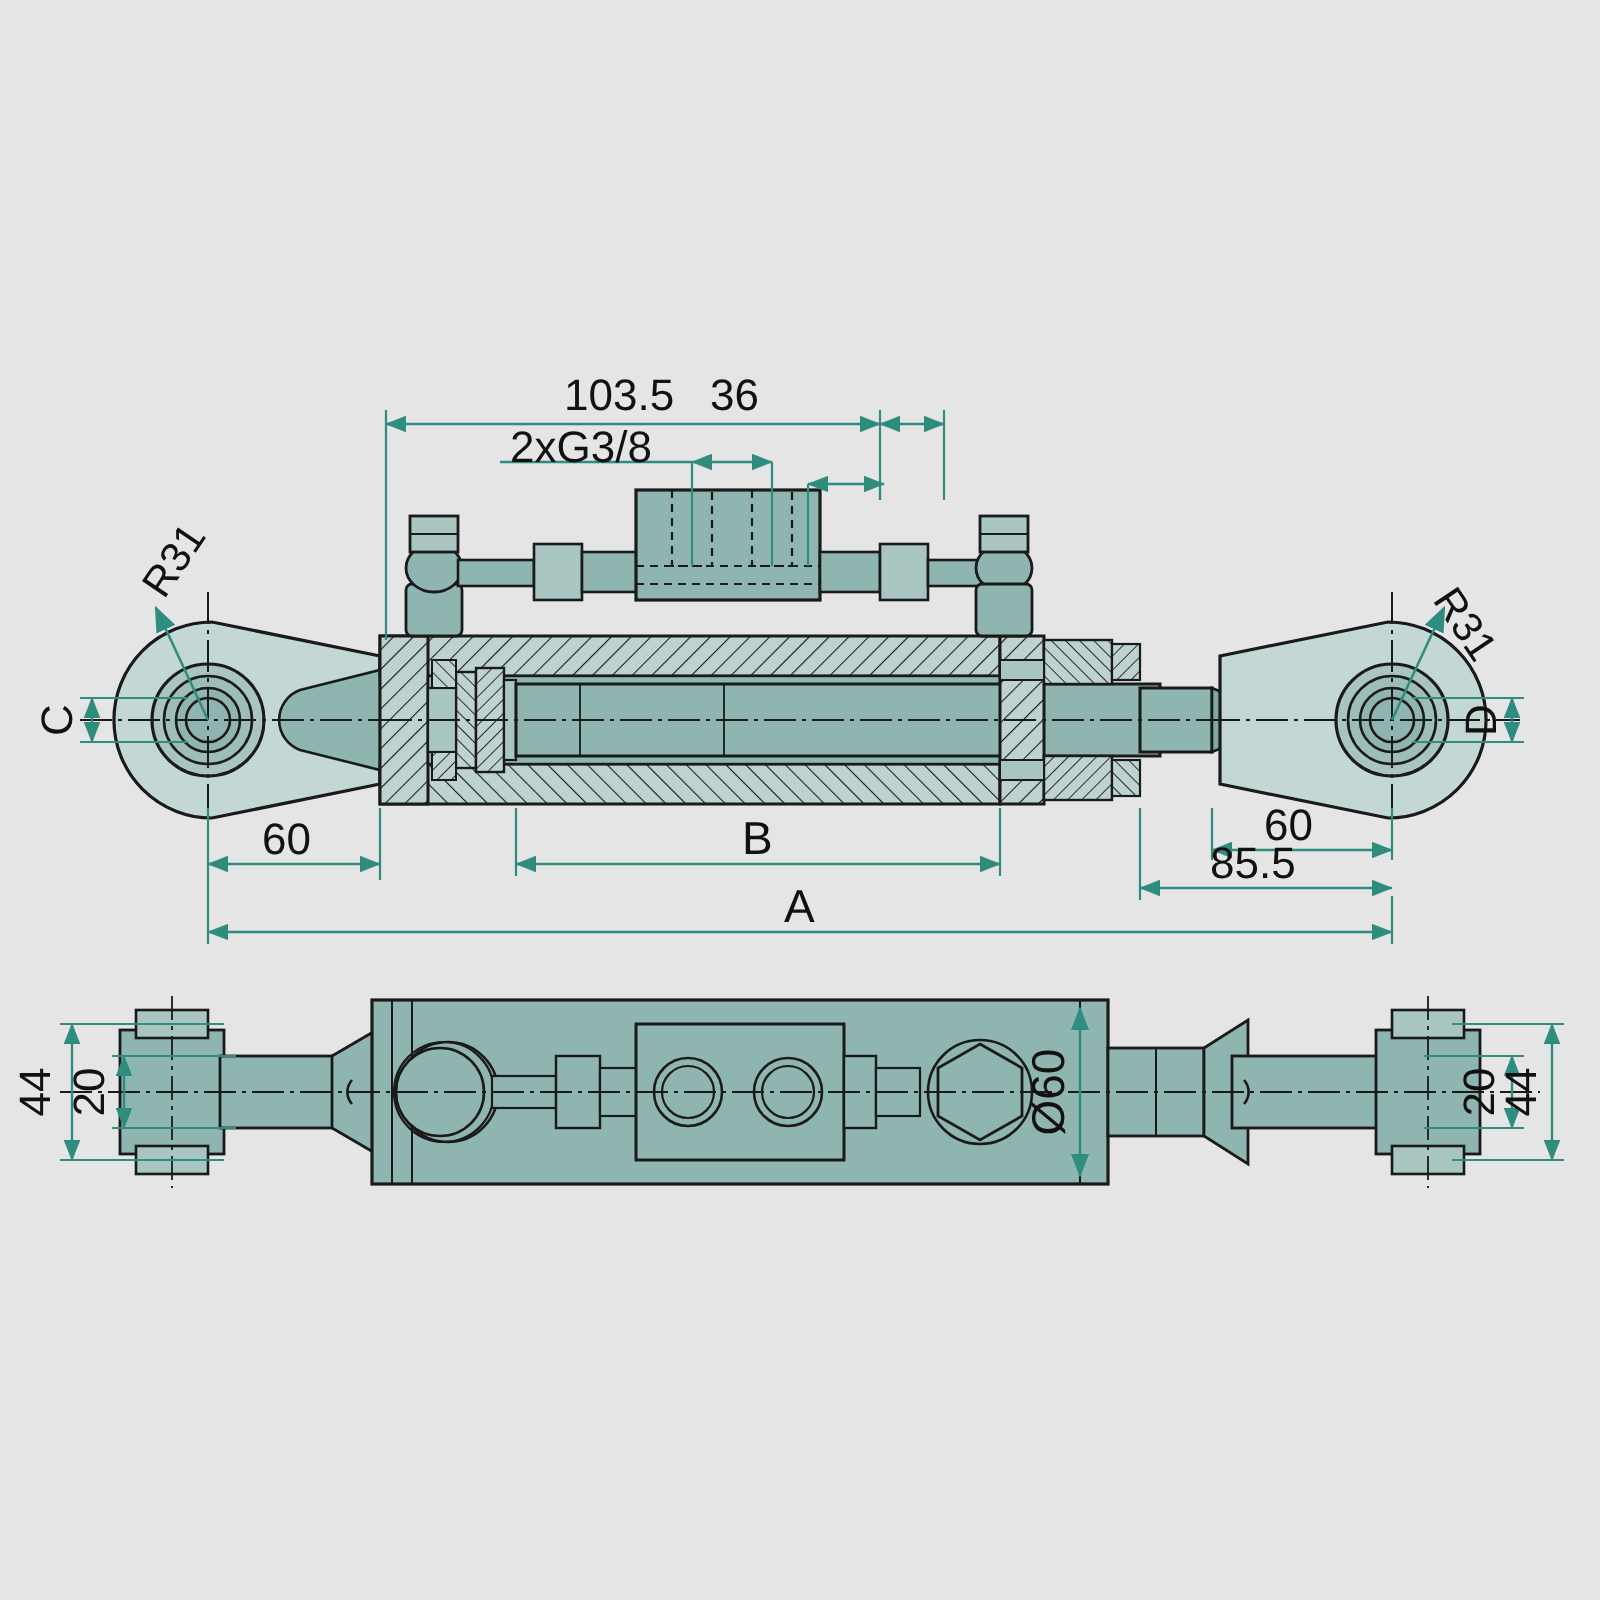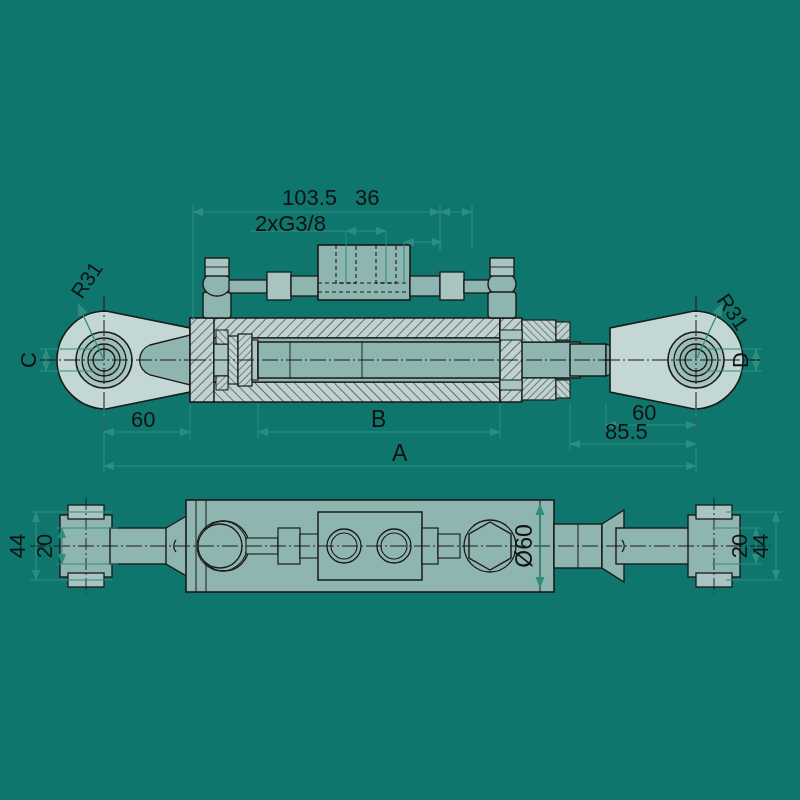--- a/index.html
+++ b/index.html
@@ -1,17 +1,17 @@
 <!DOCTYPE html>
 <html><head>
 <meta charset="utf-8">
 <style>
   html,body{margin:0;padding:0;background:#ffffff;}
   body{width:800px;height:800px;overflow:hidden;font-family:"Liberation Sans",sans-serif;}
-  #stage{position:relative;width:800px;height:800px;background:#0f766e;}
+  #stage{position:relative;width:800px;height:800px;background:#e5e5e5;}
   svg{display:block;}
   text{font-family:"Liberation Sans",sans-serif;fill:#111111;}
 </style>
 </head>
 <body>
 
 <div id="stage">
 <svg width="800" height="800" viewBox="0 0 800 800">
 
   <defs>

